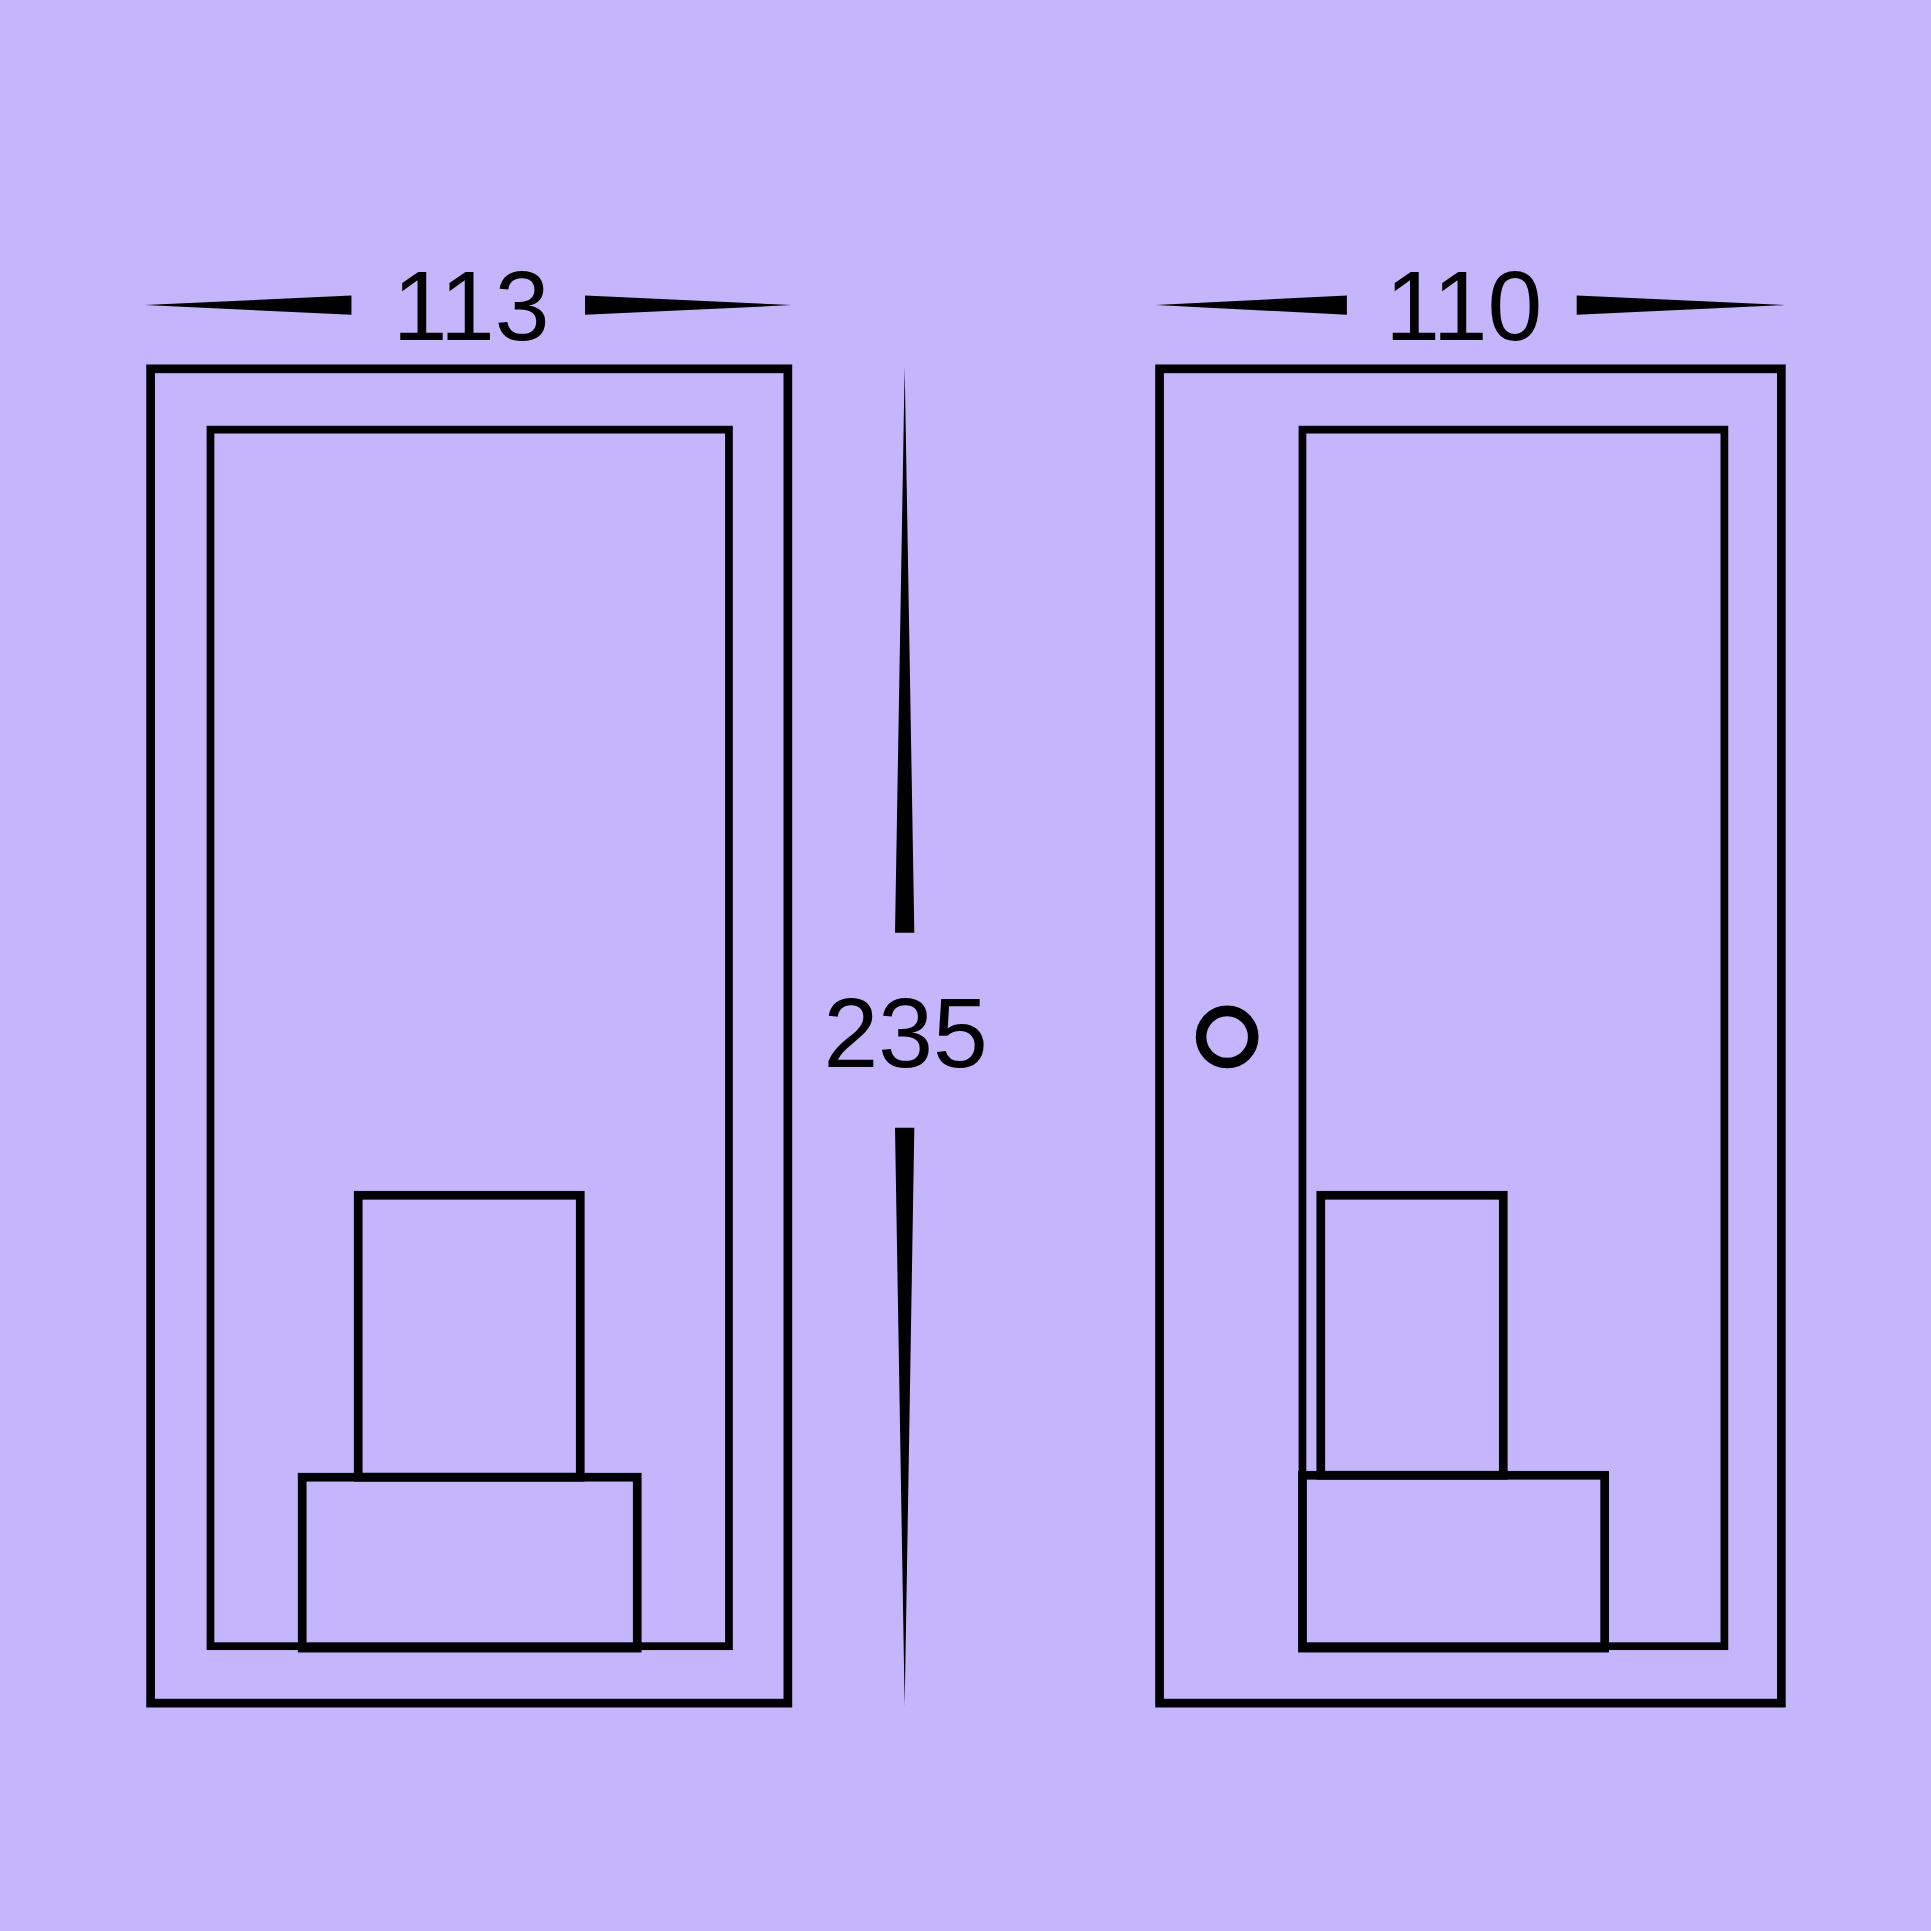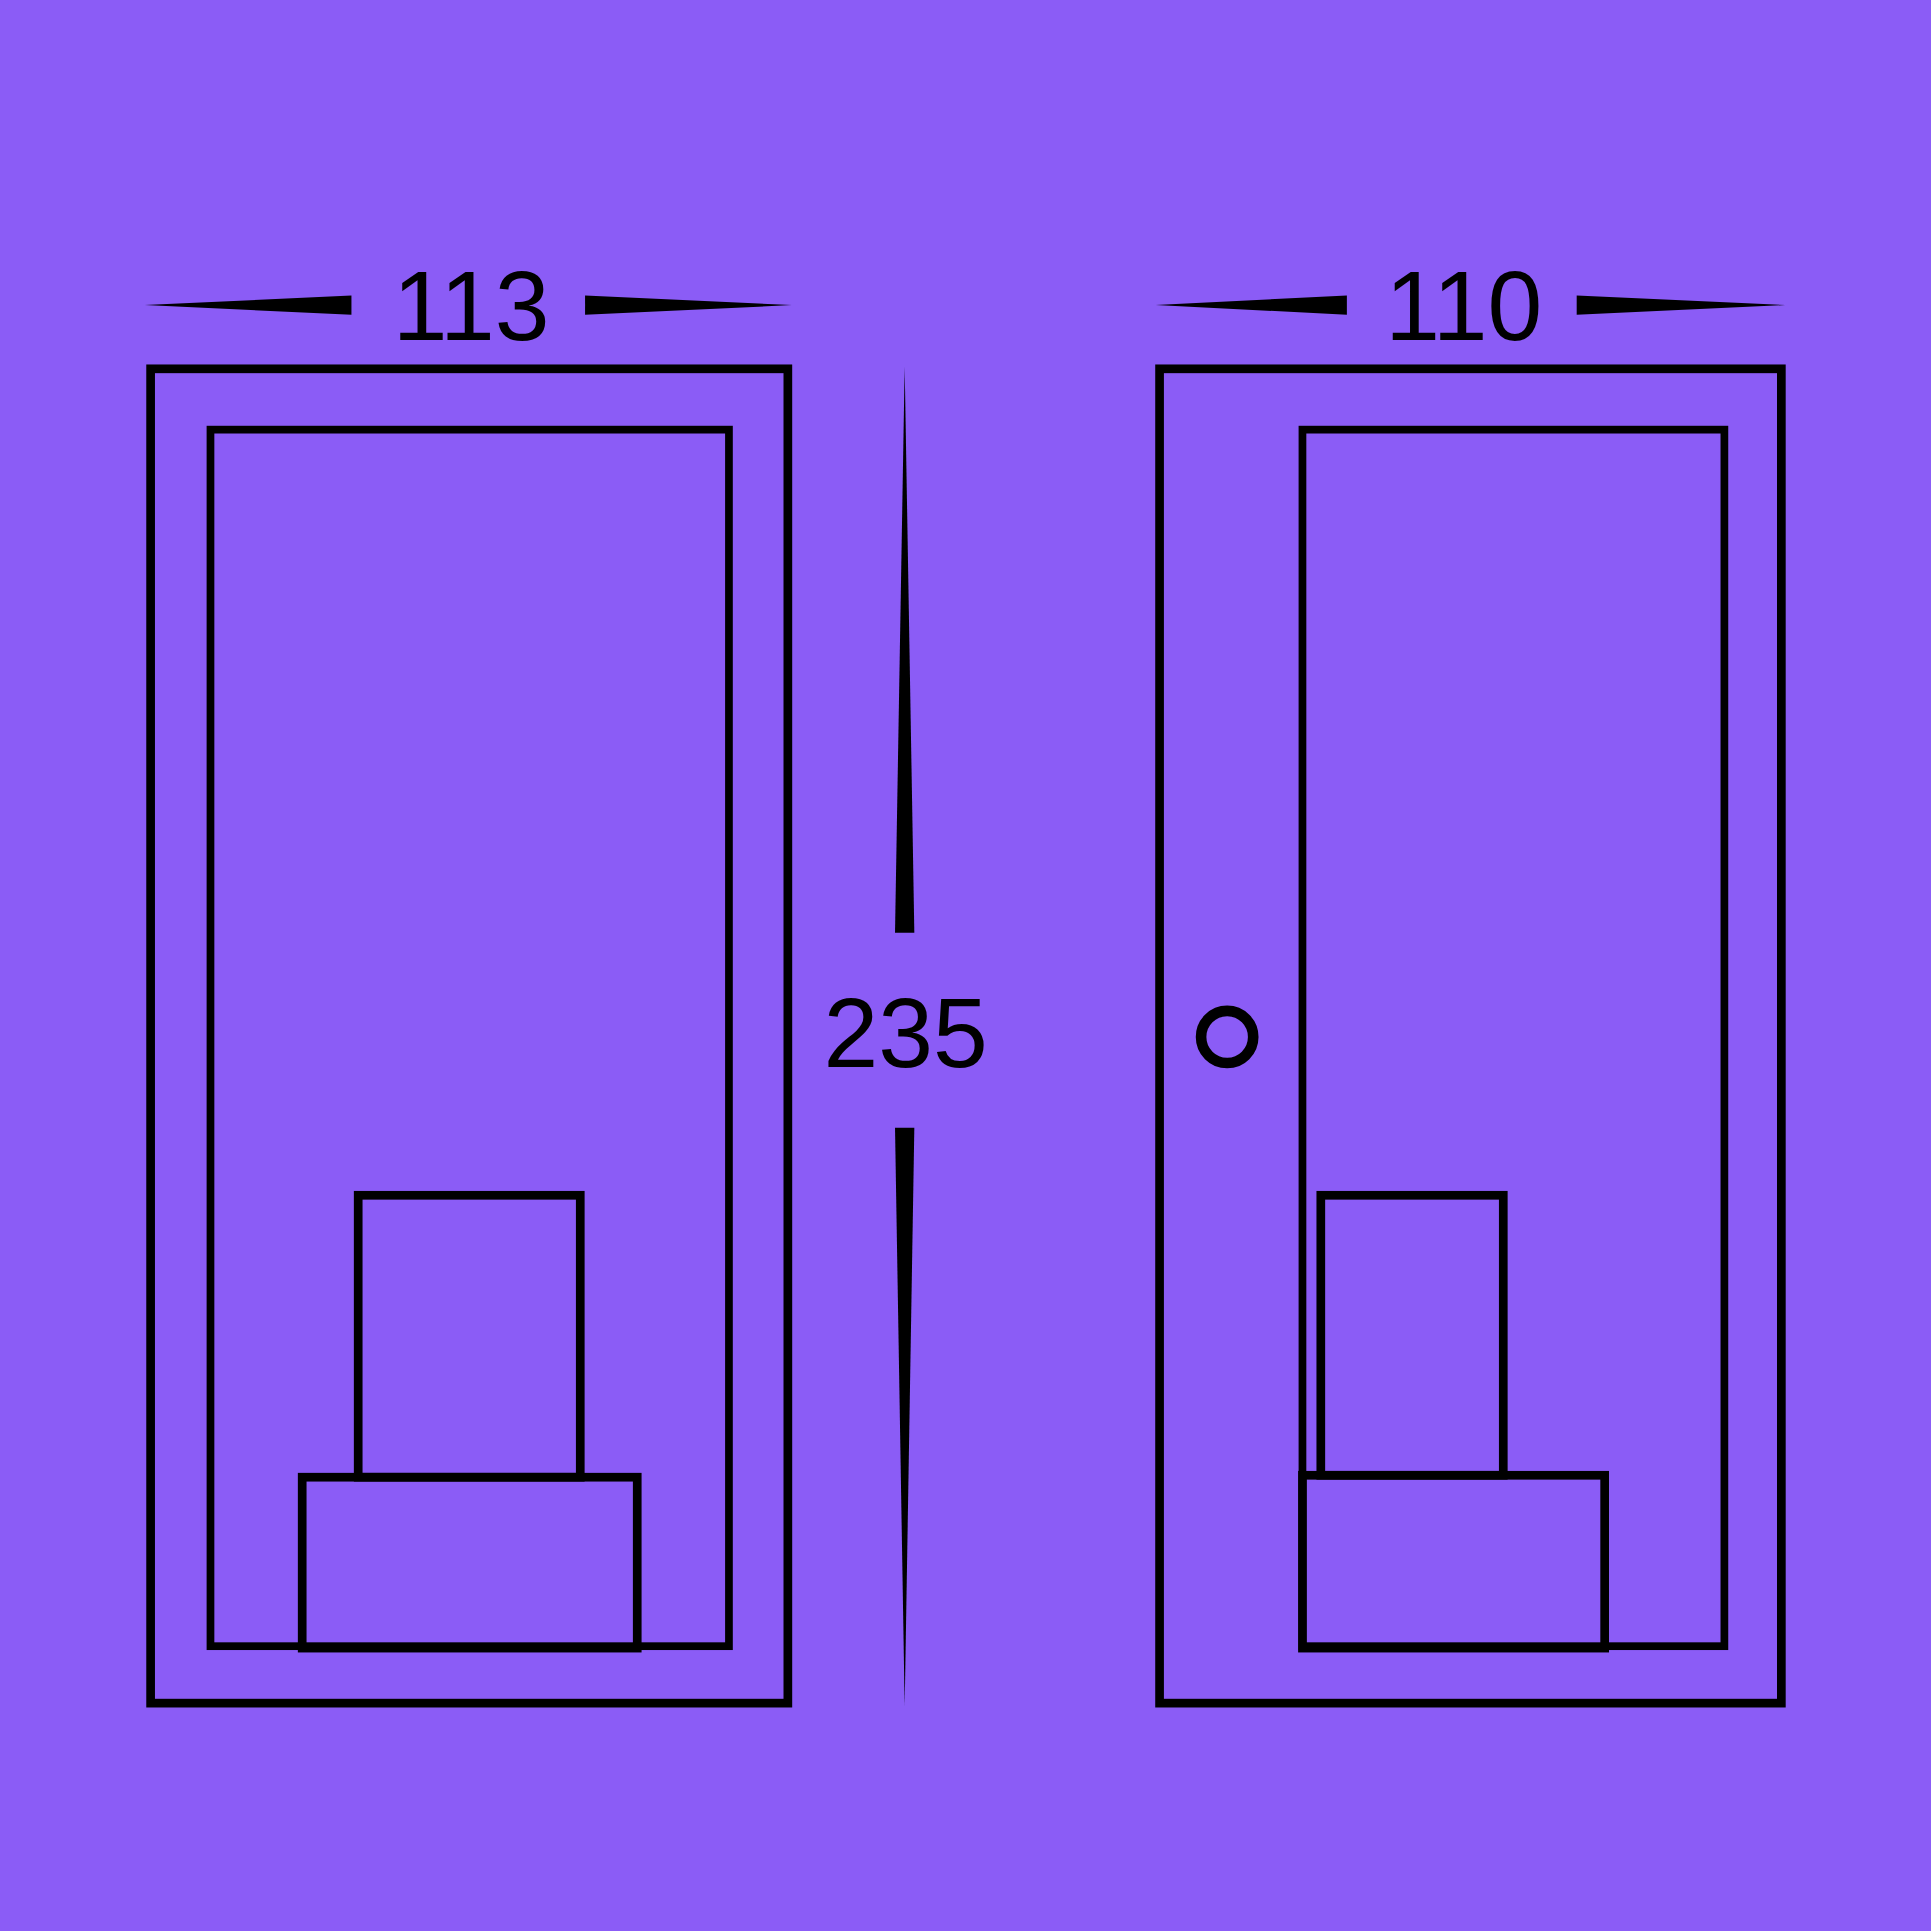--- a/index.html
+++ b/index.html
@@ -7,21 +7,21 @@
     padding: 0;
     width: 1931px;
     height: 1931px;
     background: #ffffff;
     font-family: "Liberation Sans", sans-serif;
   }
   .canvas {
     position: relative;
     width: 1931px;
     height: 1931px;
-    background: #8b5cf6;
+    background: #c4b5fd;
   }
   svg { display: block; }
   .stroke-shape {
     fill: none;
     stroke: #000000;
     stroke-linejoin: miter;
     stroke-linecap: butt;
   }
   .wedge {
     fill: #000000;

